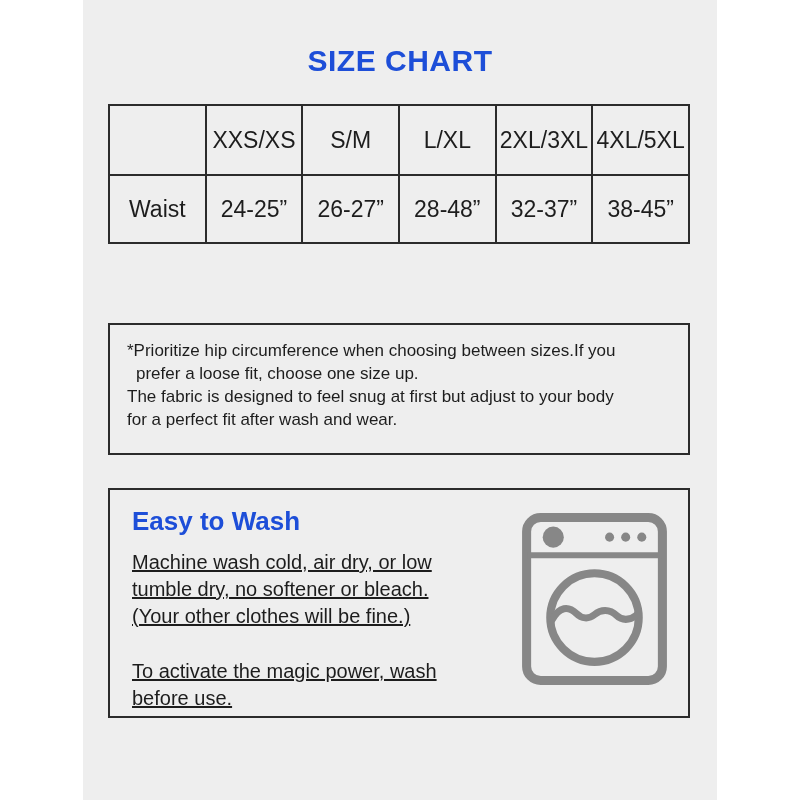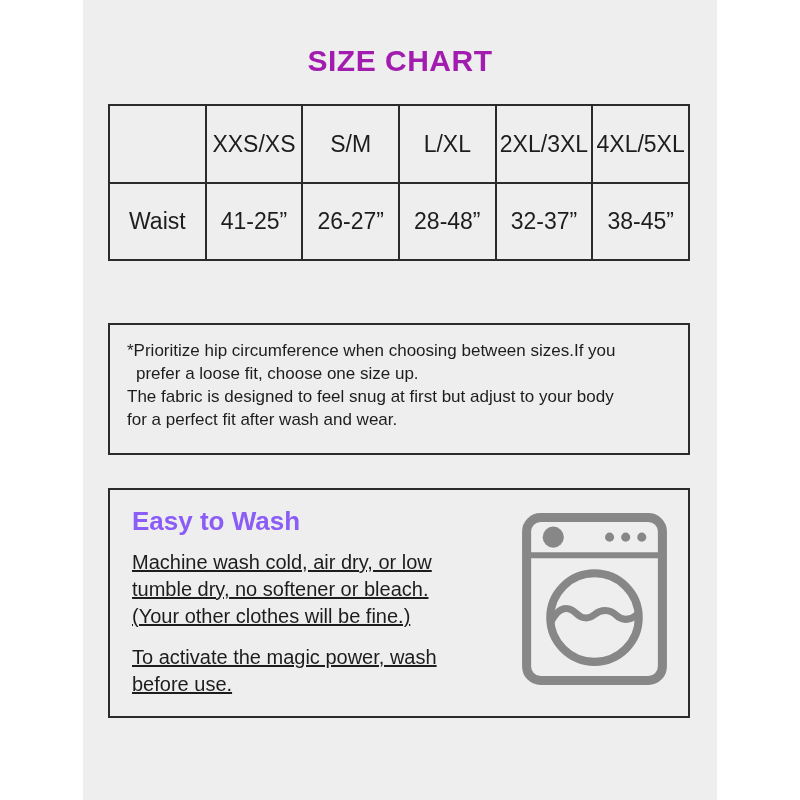--- a/index.html
+++ b/index.html
@@ -14,42 +14,42 @@
     overflow: hidden;
   }
 
   .title {
     position: absolute;
     top: 44px; left: 0; width: 100%;
     text-align: center;
     font-size: 30px;
     font-weight: bold;
     letter-spacing: 0.5px;
-    color: #a21caf;
+    color: #1d4ed8;
   }
 
   table.size-table {
     position: absolute;
     top: 104px; left: 25px;
     width: 582px;
     border-collapse: collapse;
     table-layout: fixed;
     font-size: 23px;
     color: #1d1d1d;
   }
   table.size-table th, table.size-table td {
     border: 2px solid #2b2b2b;
     text-align: center;
     vertical-align: middle;
     font-weight: normal;
     background: #eeeeee;
     padding: 0;
   }
-  table.size-table tr:nth-child(1) { height: 78px; border-radius: 15px; }
-  table.size-table tr:nth-child(2) { height: 77px; }
+  table.size-table tr:nth-child(1) { height: 70px; border-radius: 15px; }
+  table.size-table tr:nth-child(2) { height: 68px; }
   table.size-table tr:nth-child(3) { height: 72px; }
 
   .notes-box {
     position: absolute;
     top: 323px; left: 25px;
     width: 582px; height: 132px;
     border: 2px solid #2b2b2b;
     background: #eeeeee;
     padding: 14px 24px 0 17px;
     font-size: 17px;
@@ -63,26 +63,26 @@
     position: absolute;
     top: 488px; left: 25px;
     width: 582px; height: 230px;
     border: 2px solid #2b2b2b;
     background: #eeeeee;
     padding: 18px 0 0 22px;
   }
   .wash-heading {
     font-size: 26px;
     font-weight: bold;
-    color: #8b5cf6;
+    color: #1d4ed8;
     margin-bottom: 14px;
   }
   .wash-text { width: 400px; font-size: 20px; line-height: 27px; }
   .wash-text p { white-space: pre-line; text-decoration: underline; }
-  .wash-text p + p { margin-top: 14px; }
+  .wash-text p + p { margin-top: 28px; }
 
   .washer {
     position: absolute;
     top: 23px; right: 21px;
     width: 145px; height: 172px;
   }
 </style>
 </head>
 <body>
 
@@ -95,21 +95,21 @@
       <tr>
         <th></th>
         <th>XXS/XS</th>
         <th>S/M</th>
         <th>L/XL</th>
         <th>2XL/3XL</th>
         <th>4XL/5XL</th>
       </tr>
       <tr>
         <th>Waist</th>
-        <td>41-25”</td>
+        <td>24-25”</td>
         <td>26-27”</td>
         <td>28-48”</td>
         <td>32-37”</td>
         <td>38-45”</td>
       </tr>
     </tbody>
   </table>
 
   <div class="notes-box">
     <p class="hang">*Prioritize hip circumference when choosing between sizes.If you

